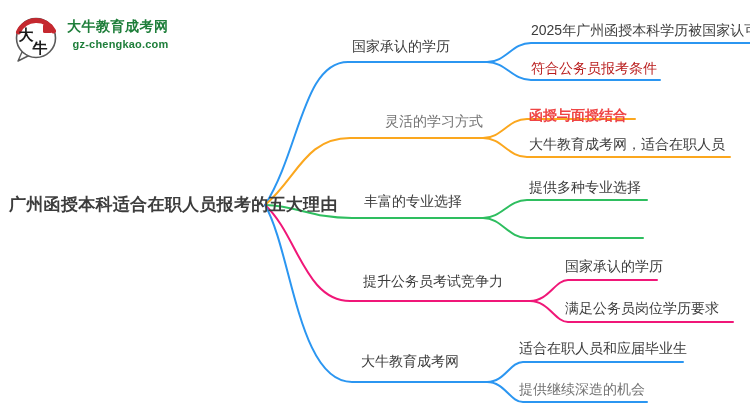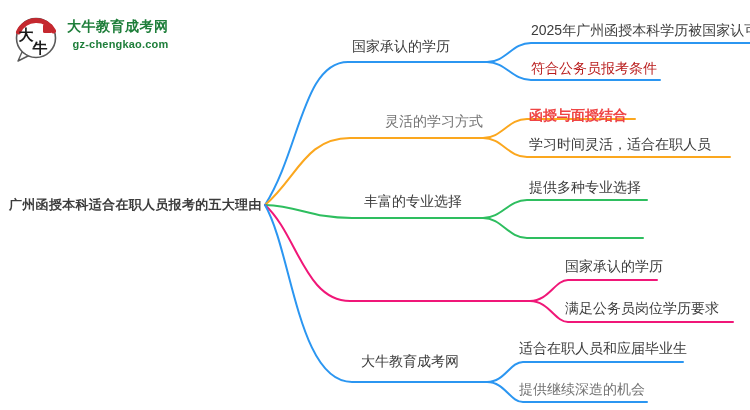--- a/index.html
+++ b/index.html
@@ -16,21 +16,21 @@
   svg.lines path { fill: none; stroke-width: 2; stroke-linecap: round; stroke-linejoin: round; }
 
   .node {
     position: absolute;
     color: #3c3c3c;
     font-size: 14px;
     line-height: 18px;
     white-space: nowrap;
   }
   .central {
-    font-size: 13px;
+    font-size: 17px;
     font-weight: bold;
     letter-spacing: 0.3px;
     color: #353535;
   }
   .branch-label { font-weight: 500; }
 
   
   .logo { position: absolute; left: 13px; top: 13px; display: flex; align-items: flex-start; }
   .logo-icon { width: 48px; height: 52px; position: relative; flex: 0 0 auto; }
   .logo-text { margin-left: 6px; padding-top: 5px; }
@@ -63,27 +63,28 @@
     <path d="M265,205 C292,252 298,382 352,382 L487,382" stroke="#2b96f1"></path>
     <path d="M487,382 C505,382 510,362 523,362 L683,362" stroke="#2b96f1"></path>
     <path d="M487,382 C505,382 510,402 523,402 L647,402" stroke="#2b96f1"></path>
   </svg>
 
   <div class="node central" style="left: 9px; top: 196px; color: rgb(60, 60, 60);">广州函授本科适合在职人员报考的五大理由</div>
 
   <div class="node branch-label" style="left: 352px; top: 37px; color: rgb(60, 60, 60);">国家承认的学历</div>
   <div class="node branch-label" style="left: 364px; top: 112px; color: #737373; margin-left: 21px;">灵活的学习方式</div>
   <div class="node branch-label" style="left: 364px; top: 192px; color: rgb(60, 60, 60);">丰富的专业选择</div>
+  <div class="node branch-label" style="left: 363px; top: 272px; color: rgb(60, 60, 60);">提升公务员考试竞争力</div>
   <div class="node branch-label" style="left: 361px; top: 352px; color: rgb(60, 60, 60);">大牛教育成考网</div>
 
   <div class="node" style="left: 531px; top: 21px; color: rgb(60, 60, 60);">2025年广州函授本科学历被国家认可</div>
   <div class="node" style="left: 531px; top: 59px; color: #b91c1c;">符合公务员报考条件</div>
 
   <div class="node" style="left: 529px; top: 106px; color: #ef4444; font-weight: bold;">函授与面授结合</div>
-  <div class="node" style="left: 529px; top: 135px; color: rgb(60, 60, 60);">学习时间灵活，适合在职人员</div>
+  <div class="node" style="left: 529px; top: 135px; color: rgb(60, 60, 60);">大牛教育成考网，适合在职人员</div>
 
   <div class="node" style="left: 529px; top: 178px; color: rgb(60, 60, 60); text-align: right;">提供多种专业选择</div>
 
   <div class="node" style="left: 565px; top: 257px; color: rgb(60, 60, 60);">国家承认的学历</div>
   <div class="node" style="left: 565px; top: 299px; color: rgb(60, 60, 60);">满足公务员岗位学历要求</div>
 
   <div class="node" style="left: 519px; top: 339px; color: rgb(60, 60, 60);">适合在职人员和应届毕业生</div>
   <div class="node" style="left: 519px; top: 380px; color: #737373;">提供继续深造的机会</div>
 
   <div class="logo">

